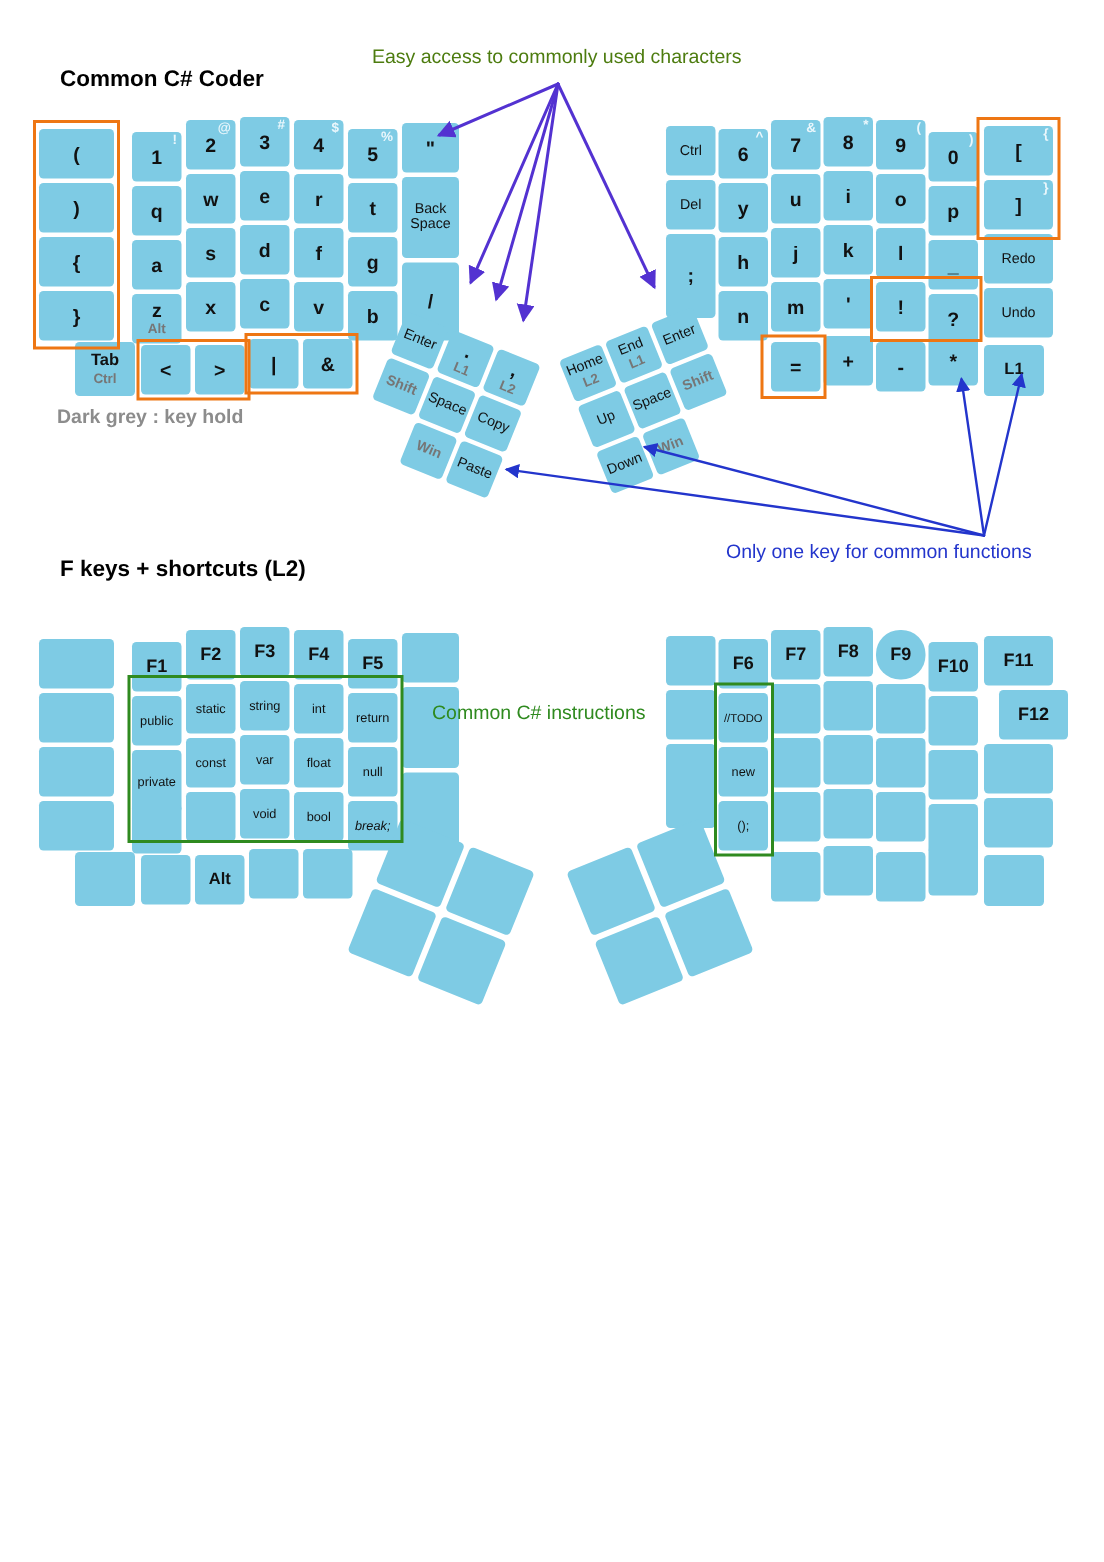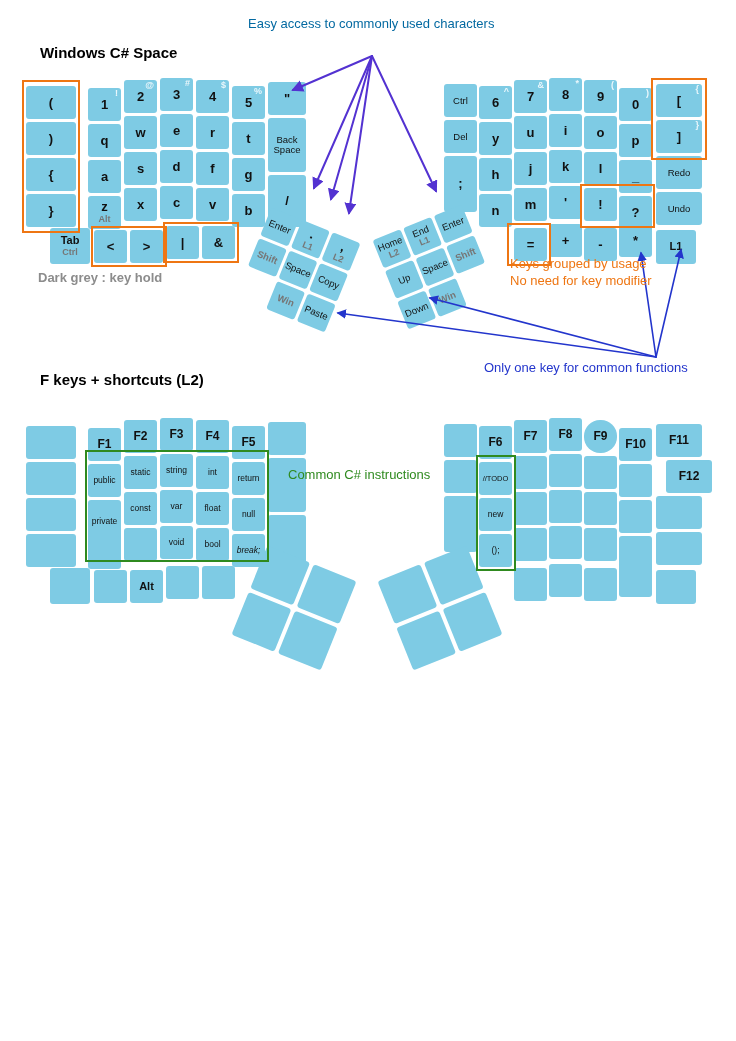--- a/index.html
+++ b/index.html
@@ -18,21 +18,21 @@
   .key.tiny .klabel{font-size:7.5px;font-weight:normal;}
   .key.md .klabel{font-size:11px;}
   .key.fk .klabel{font-size:12px;}
   .key.grey .klabel{font-size:9.5px;color:#767676;}
   .cluster{position:absolute;}
   .box{position:absolute;box-sizing:border-box;border:2px solid #ee7613;}
   .ttl{position:absolute;font-size:15px;font-weight:bold;color:#000;}
   #title1{left:40px;top:44px;}
   #title2{left:40px;top:371px;}
   .anno{position:absolute;font-size:13px;}
-  #anno-easy{left:248px;top:16px;color:#0369a1;}
+  #anno-easy{left:248px;top:30px;color:#4d7c0f;}
   #anno-hold{left:38px;top:270px;color:#8c8c8c;font-weight:bold;}
   #anno-grouped{left:510px;top:255px;color:#ee7613;line-height:17px;}
   #anno-onekey{left:484px;top:360px;color:#2335cc;}
   #anno-csharp{left:288px;top:467px;color:#2f8a1f;}
 </style>
 </head>
 <body>
 
 <div class="page">
   <div id="board">
@@ -539,23 +539,19 @@
       <line x1="372" y1="56" x2="293" y2="90" stroke="#5332d1" stroke-width="2" stroke-linecap="round" marker-end="url(#m-arrow_purple)"></line>
       <line x1="372" y1="56" x2="314" y2="188" stroke="#5332d1" stroke-width="2" stroke-linecap="round" marker-end="url(#m-arrow_purple)"></line>
       <line x1="372" y1="56" x2="331" y2="199" stroke="#5332d1" stroke-width="2" stroke-linecap="round" marker-end="url(#m-arrow_purple)"></line>
       <line x1="372" y1="56" x2="349" y2="213" stroke="#5332d1" stroke-width="2" stroke-linecap="round" marker-end="url(#m-arrow_purple)"></line>
       <line x1="372" y1="56" x2="436" y2="191" stroke="#5332d1" stroke-width="2" stroke-linecap="round" marker-end="url(#m-arrow_purple)"></line>
       <line x1="656" y1="357" x2="338" y2="313" stroke="#2335cc" stroke-width="1.6" stroke-linecap="round" marker-end="url(#m-blue)"></line>
       <line x1="656" y1="357" x2="430" y2="298" stroke="#2335cc" stroke-width="1.6" stroke-linecap="round" marker-end="url(#m-blue)"></line>
       <line x1="656" y1="357" x2="641" y2="253" stroke="#2335cc" stroke-width="1.6" stroke-linecap="round" marker-end="url(#m-blue)"></line>
       <line x1="656" y1="357" x2="681" y2="250" stroke="#2335cc" stroke-width="1.6" stroke-linecap="round" marker-end="url(#m-blue)"></line>
     </svg>
-  <div id="title1" class="ttl">Windows C# Space</div>
+  <div id="title1" class="ttl">Common C# Coder</div>
   <div id="title2" class="ttl">F keys + shortcuts (L2)</div>
   <div id="anno-easy" class="anno">Easy access to commonly used characters</div>
   <div id="anno-hold" class="anno">Dark grey : key hold</div>
-  <div id="anno-grouped" class="anno">
-    <div>Keys grouped by usage</div>
-    <div>No need for key modifier</div>
-  </div>
   <div id="anno-onekey" class="anno">Only one key for common functions</div>
   <div id="anno-csharp" class="anno">Common C# instructions</div>
 </div>
 
 </body></html>

